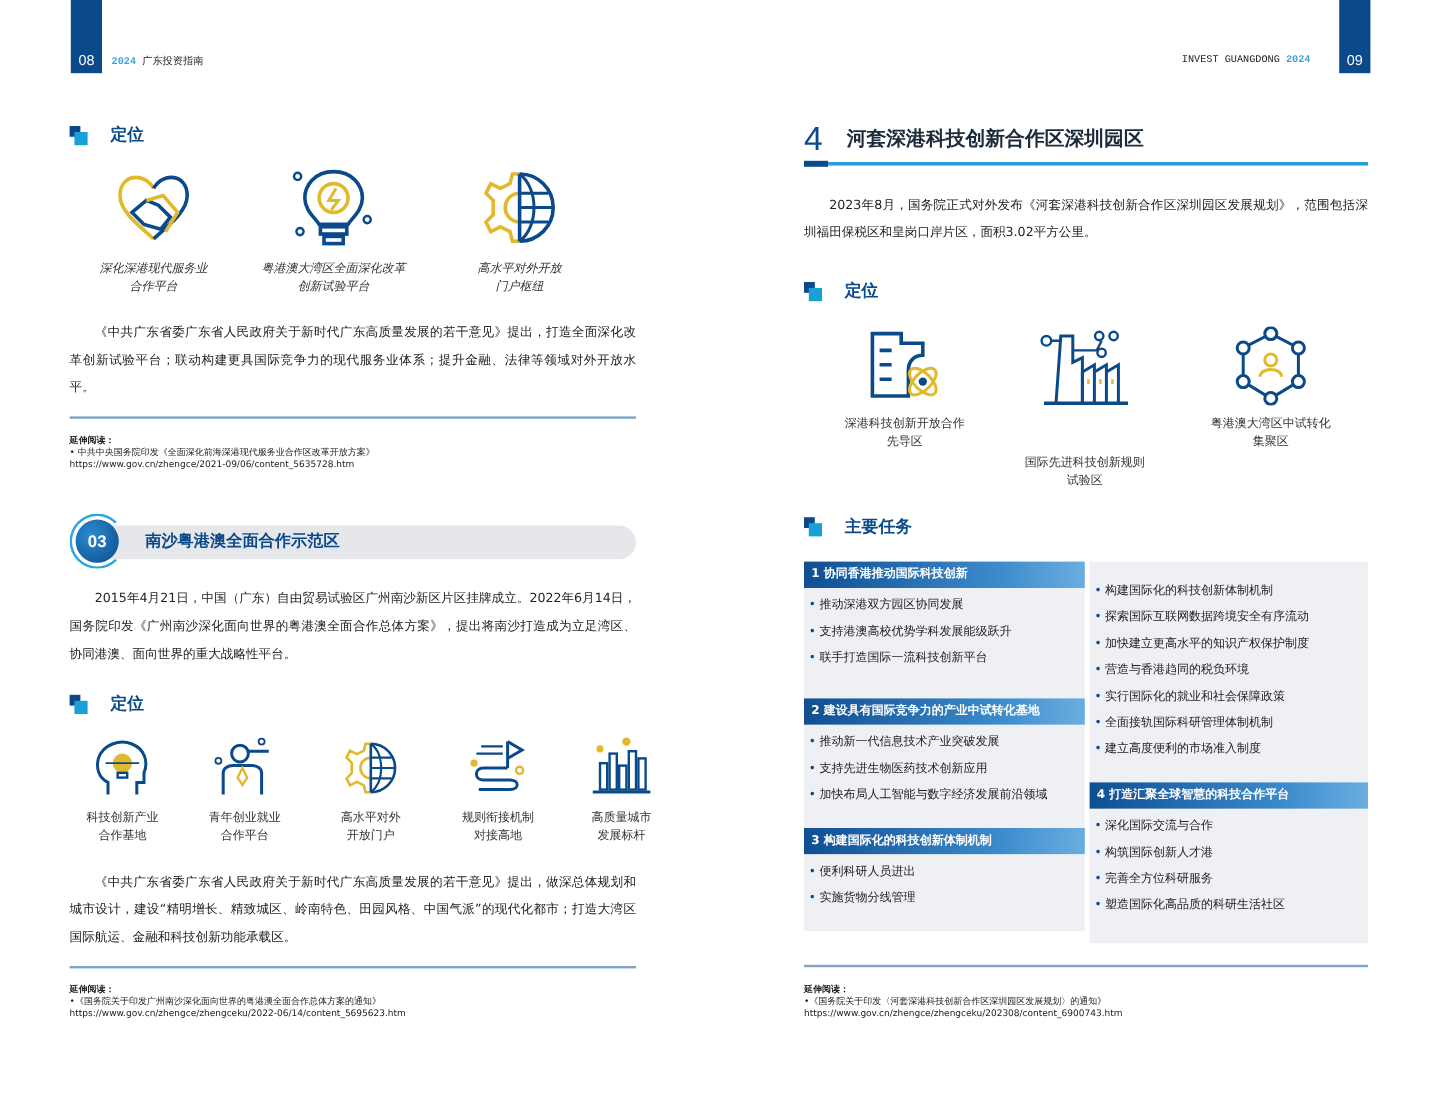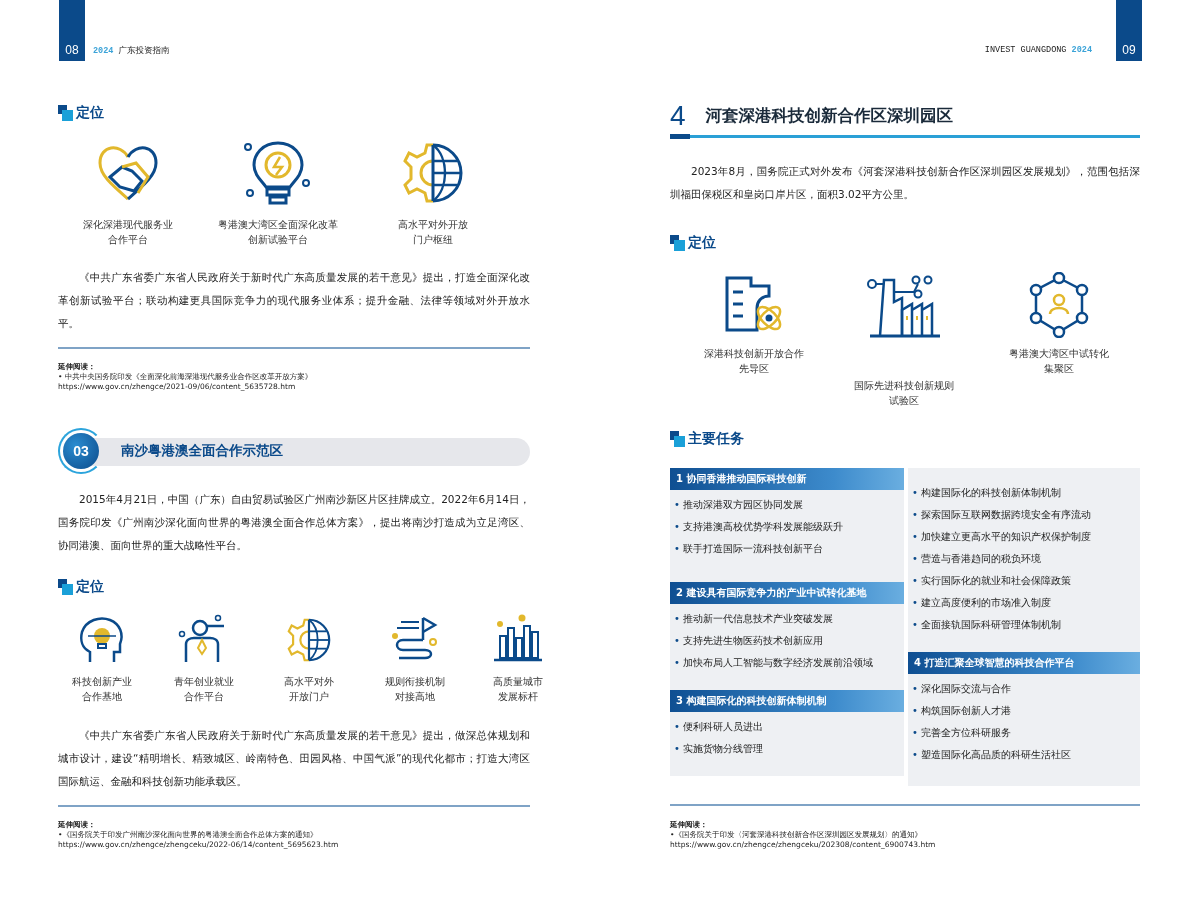--- a/index.html
+++ b/index.html
@@ -14,21 +14,21 @@
   .pg-tab { position: absolute; top: 0; width: 26px; height: 61px; background: #0b4a8a; }
   .pg-tab span { position: absolute; bottom: 4px; left: 0; width: 100%; text-align: center; color: #fff; font-size: 12px; font-family: "Liberation Sans", sans-serif; }
   .left-tab { left: 59px; }
   .right-tab { left: 516px; }
   .running-head { position: absolute; top: 45px; font-size: 8.5px; font-family: Liberation Mono, monospace; color: #222; }
   .running-head .yr { color: #3ba3d8; font-weight: bold; }
   .left-head { left: 93px; }
   .right-head { right: 108px; }
 
   
-  .label { position: absolute; display: flex; align-items: center; font-size: 14px; font-weight: bold; color: #0b4a8a; }
+  .label { position: absolute; display: flex; align-items: center; font-size: 14px; font-weight: bold; color: #0b4a8a; gap: 16px; }
   .label .sq { position: relative; width: 16px; height: 16px; margin-right: 2px; }
   .label .sq::before { content: ""; position: absolute; left: 0; top: 0; width: 9px; height: 9px; background: #0b4a8a; }
   .label .sq::after { content: ""; position: absolute; left: 4px; top: 5px; width: 11px; height: 11px; background: #1aa0d8; }
 
   
   .icon-row { position: absolute; display: flex; }
   .icon-cell { display: flex; flex-direction: column; align-items: center; text-align: center; }
   .icon-cell svg { display: block; }
   .icon-cell .cap { margin-top: 8px; font-size: 10px; line-height: 15px; color: #333; }
 
@@ -71,21 +71,21 @@
   <div class="running-head left-head">
     <span class="yr">2024</span>
     <span>广东投资指南</span>
   </div>
 
   <div class="label" style="left:58px; top:104px;">
     <span class="sq"></span>
     <span>定位</span>
   </div>
 
-  <div class="icon-row" style="left:68px; top:137px;">
+  <div class="icon-row" style="left:68px; top:137px;font-style:italic;">
     <div class="icon-cell" style="width:120px;">
       <svg width="72" height="72" viewBox="0 0 72 72">
         <path d="M36 20 C28 6 8 8 8 26 C8 38 20 48 36 62" fill="none" stroke="#e2b82c" stroke-width="3"></path>
         <path d="M36 20 C44 6 64 8 64 26 C64 38 52 48 36 62" fill="none" stroke="#0b4a8a" stroke-width="3"></path>
         <path d="M18 40 L30 30 L40 34 L50 44 L42 54 L28 50 Z" fill="none" stroke="#0b4a8a" stroke-width="3"></path>
         <path d="M30 30 L44 26 L56 40 L46 56" fill="none" stroke="#e2b82c" stroke-width="3"></path>
       </svg>
       <div class="cap">
           <div>深化深港现代服务业</div>
           <div>合作平台</div>
@@ -336,22 +336,22 @@
       <div class="task-item">实施货物分线管理</div>
     </div>
   </div>
   <div class="task-col-r">
     <div style="padding:14px 0 0 4px; height:184px;">
       <div class="task-item">构建国际化的科技创新体制机制</div>
       <div class="task-item">探索国际互联网数据跨境安全有序流动</div>
       <div class="task-item">加快建立更高水平的知识产权保护制度</div>
       <div class="task-item">营造与香港趋同的税负环境</div>
       <div class="task-item">实行国际化的就业和社会保障政策</div>
+      <div class="task-item">全面接轨国际科研管理体制机制</div>
       <div class="task-item">建立高度便利的市场准入制度</div>
-      <div class="task-item">全面接轨国际科研管理体制机制</div>
     </div>
     <div class="task-head">4 打造汇聚全球智慧的科技合作平台</div>
     <div class="task-body">
       <div class="task-item">深化国际交流与合作</div>
       <div class="task-item">构筑国际创新人才港</div>
       <div class="task-item">完善全方位科研服务</div>
       <div class="task-item">塑造国际化高品质的科研生活社区</div>
     </div>
   </div>
 </div>

